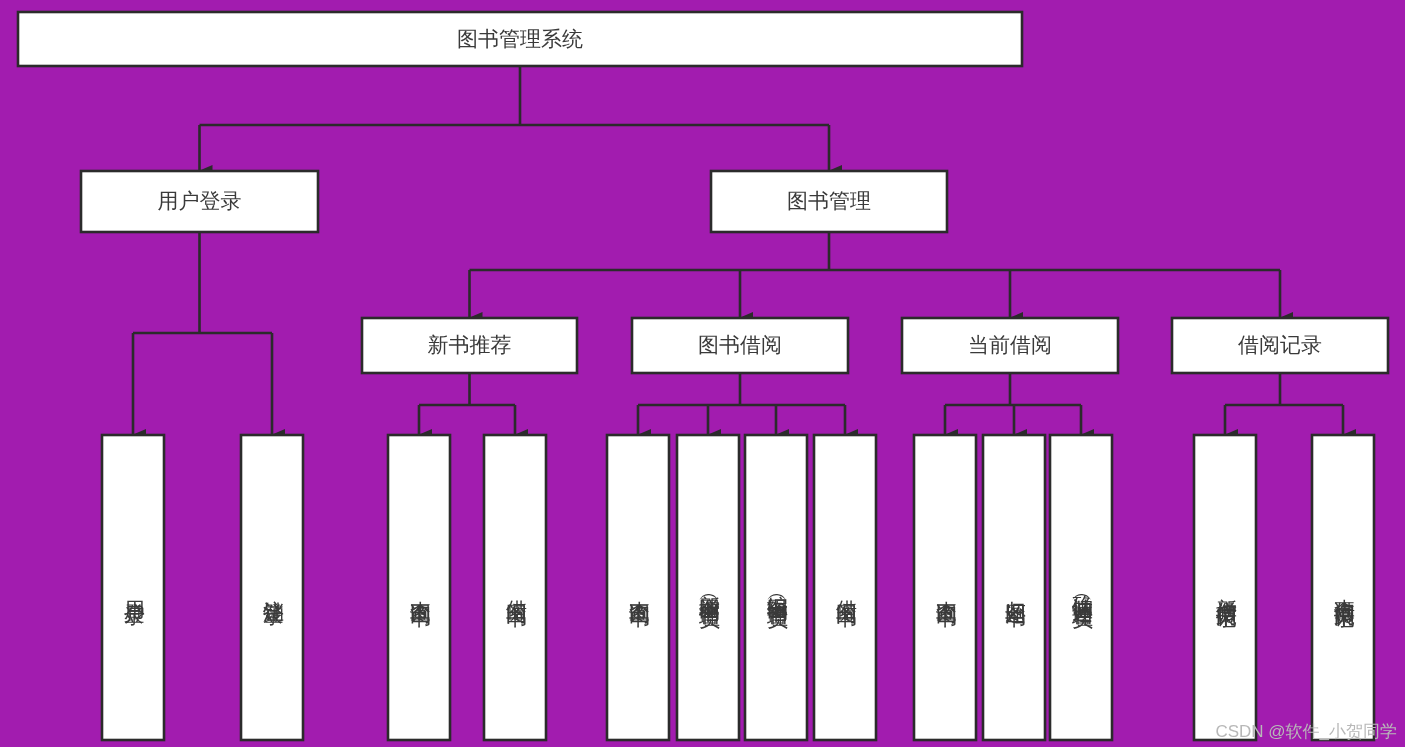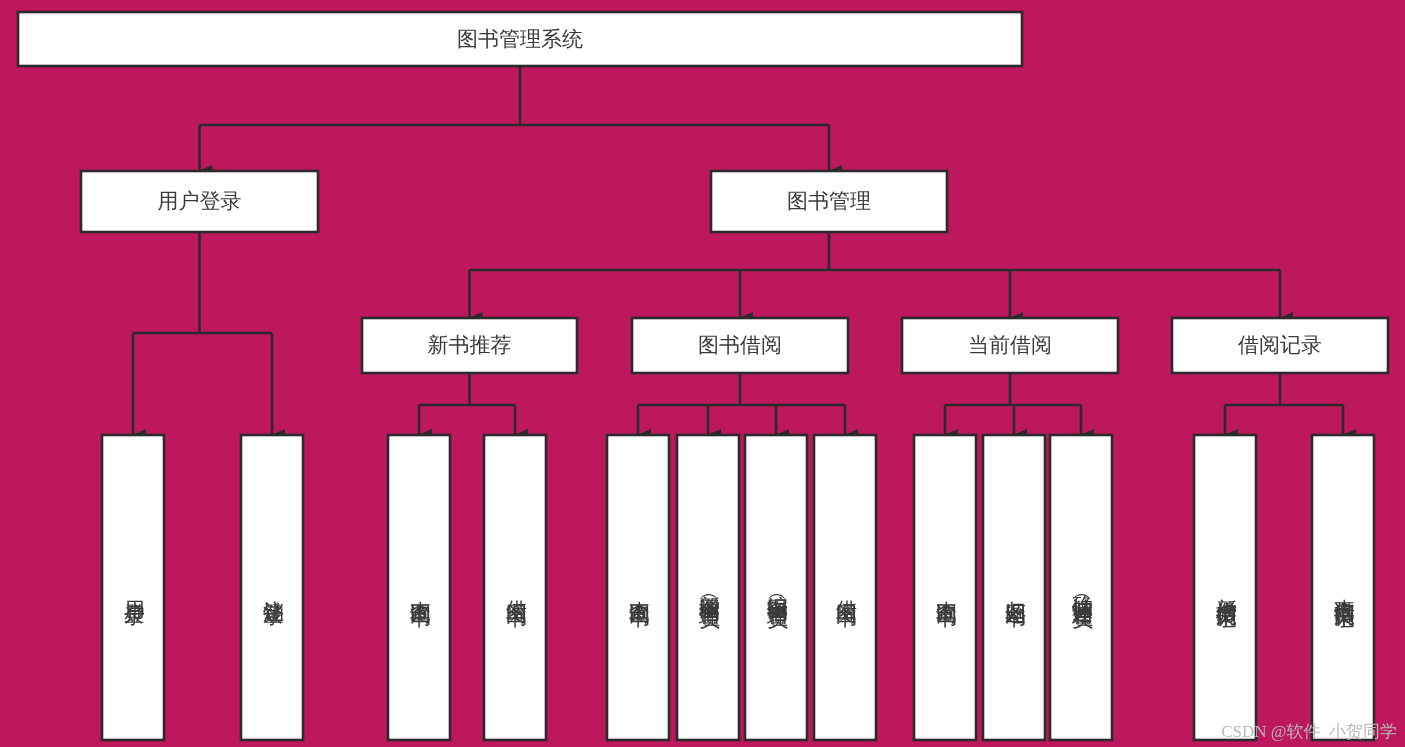--- a/index.html
+++ b/index.html
@@ -10,21 +10,21 @@
   body {
     width: 1405px;
     height: 747px;
     font-family: "Liberation Sans", "DejaVu Sans", sans-serif;
     overflow: hidden;
   }
   #diagram-root {
     position: relative;
     width: 1405px;
     height: 747px;
-    background: #be185d;
+    background: #a21caf;
   }
   svg#tree-svg {
     position: absolute;
     left: 0;
     top: 0;
     width: 1405px;
     height: 747px;
     display: block;
   }
   .node-box {
@@ -53,21 +53,21 @@
     stroke-linecap: butt;
   }
   .arrow-head {
     fill: #2b2b2b;
     stroke: none;
   }
   .watermark {
     position: absolute;
     right: 8px;
     bottom: 4px;
-    font-family: Liberation Serif, serif;
+    font-family: Liberation Sans, sans-serif;
     font-size: 17px;
     color: #b8b8b8;
     white-space: nowrap;
     user-select: none;
   }
 </style>
 </head>
 <body>
 
 <div id="diagram-root">

